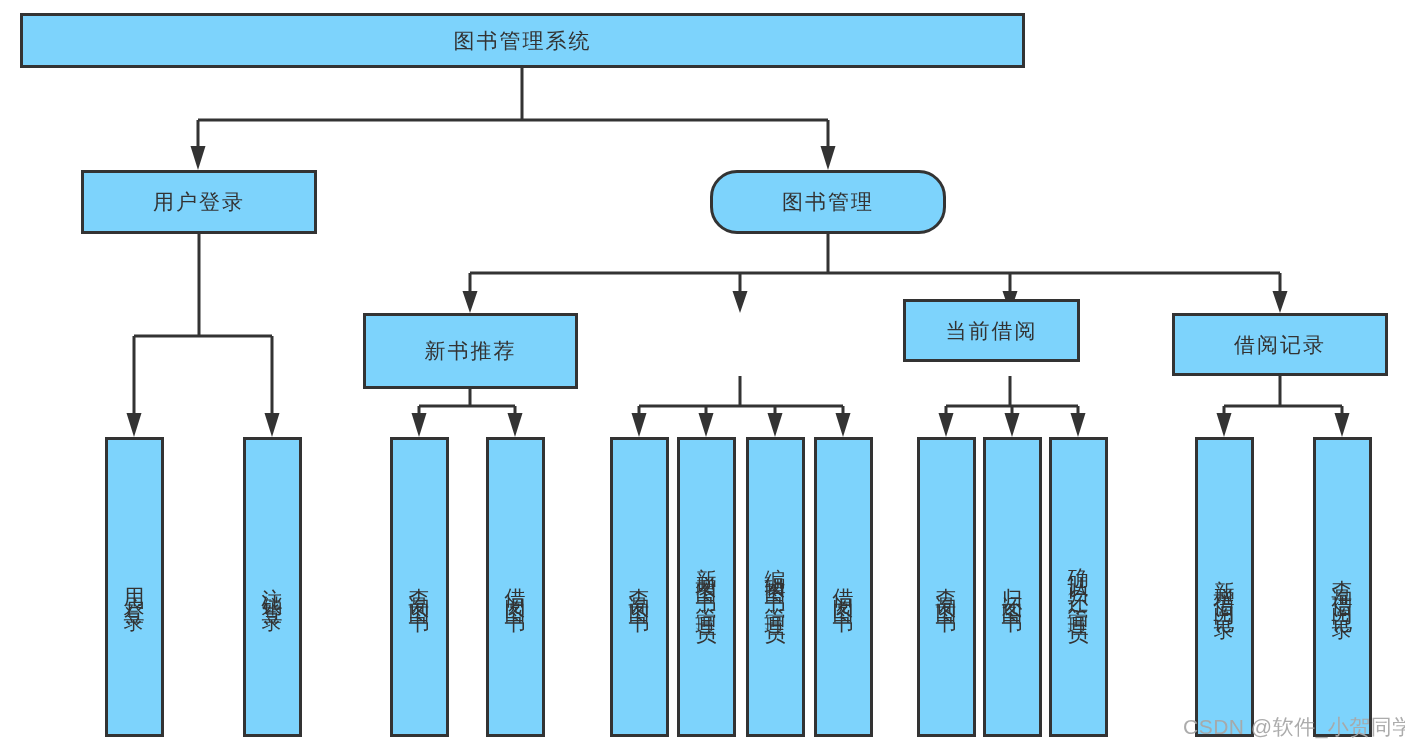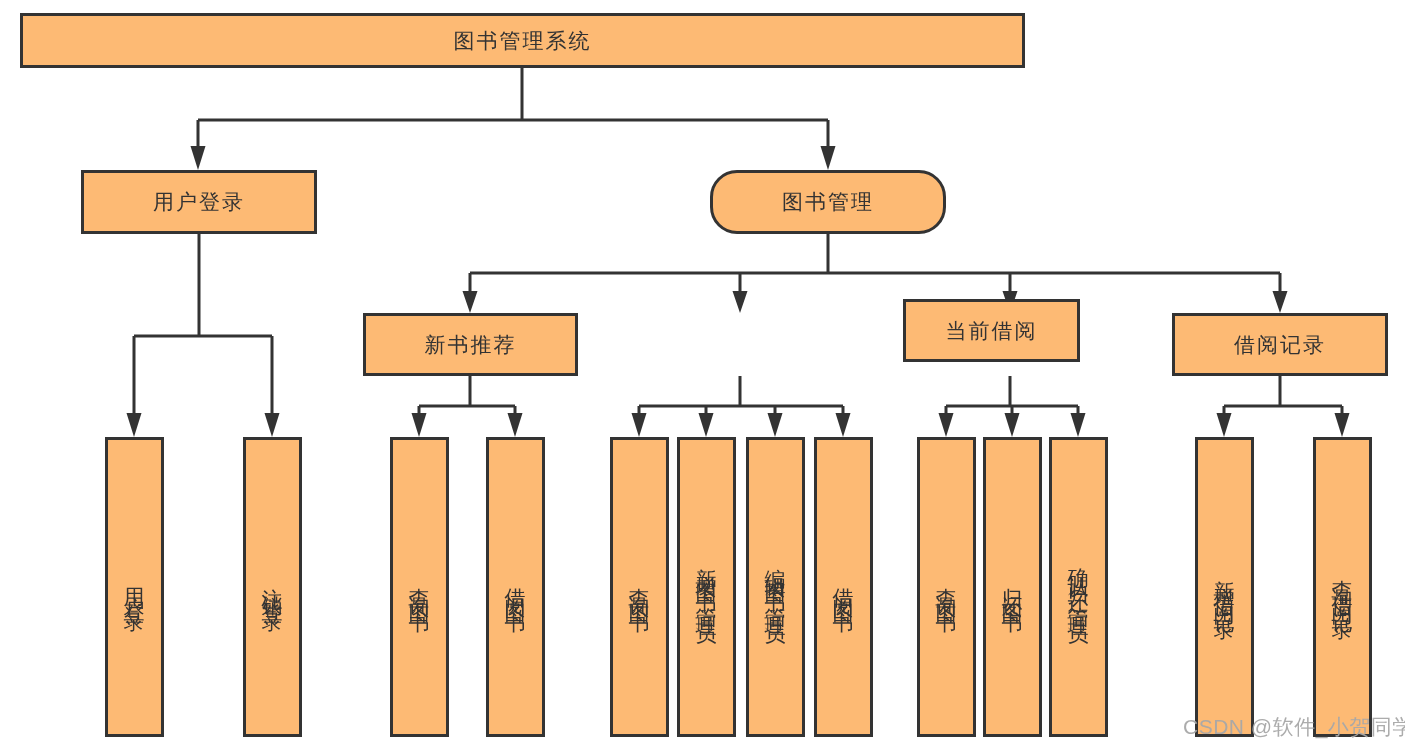--- a/index.html
+++ b/index.html
@@ -21,21 +21,21 @@
     left: 0; top: 0;
     width: 1405px; height: 747px;
     pointer-events: none;
   }
   .connector .lines { stroke: var(--line); stroke-width: 3; fill: none; }
   .connector .arrows { fill: var(--line); stroke: none; }
   .box {
     position: absolute;
     box-sizing: border-box;
     border: 3px solid var(--line);
-    background: #fdba74;
+    background: #7dd3fc;
     display: flex;
     align-items: center;
     justify-content: center;
     color: var(--text);
     font-size: 21px;
     letter-spacing: 2px;
     white-space: nowrap;
   }
   .vbox { letter-spacing: 0; }
   .vbox .vtext {
@@ -93,21 +93,21 @@
       M1070.5 413 L1085.5 413 L1078 437 Z
       M1216.5 413 L1231.5 413 L1224 437 Z
       M1334.5 413 L1349.5 413 L1342 437 Z"></path>
   </svg>
 
   <div class="box" style="left:20px; top:13px; width:1005px; height:55px;">图书管理系统</div>
 
   <div class="box" style="left:81px; top:170px; width:236px; height:64px;">用户登录</div>
   <div class="box" style="left:710px; top:170px; width:236px; height:64px;border-radius:27px;">图书管理</div>
 
-  <div class="box" style="left:363px; top:313px; width:215px; height:63px;">新书推荐</div>
+  <div class="box" style="left:363px; top:313px; width:215px; height:76px;">新书推荐</div>
   <div class="box" style="left:903px; top:299px; width:177px; height:63px;">当前借阅</div>
   <div class="box" style="left:1172px; top:313px; width:216px; height:63px;">借阅记录</div>
 
   <div class="box vbox" style="left:105px; top:437px; width:59px; height:300px;">
     <span class="vtext">用户登录</span>
   </div>
   <div class="box vbox" style="left:243px; top:437px; width:59px; height:300px;">
     <span class="vtext">注销登录</span>
   </div>
 

